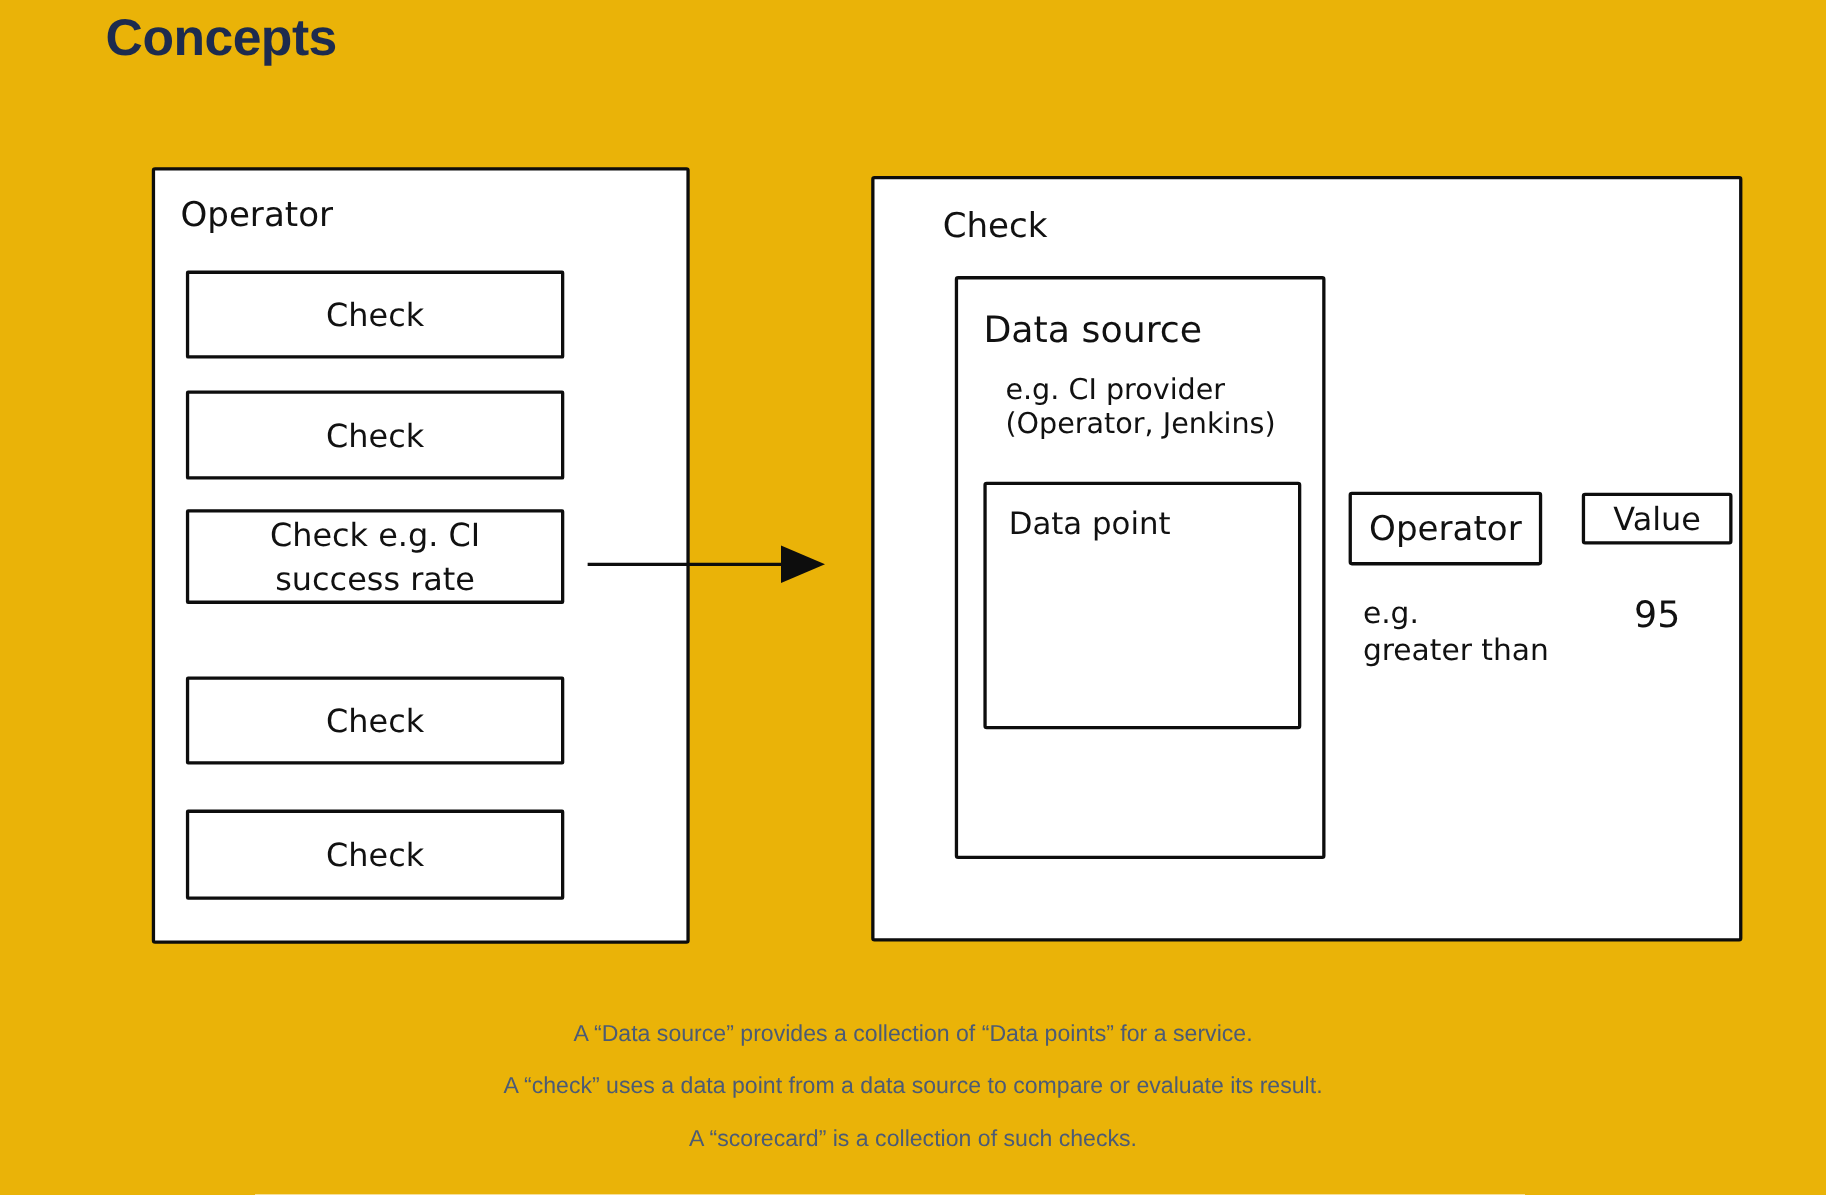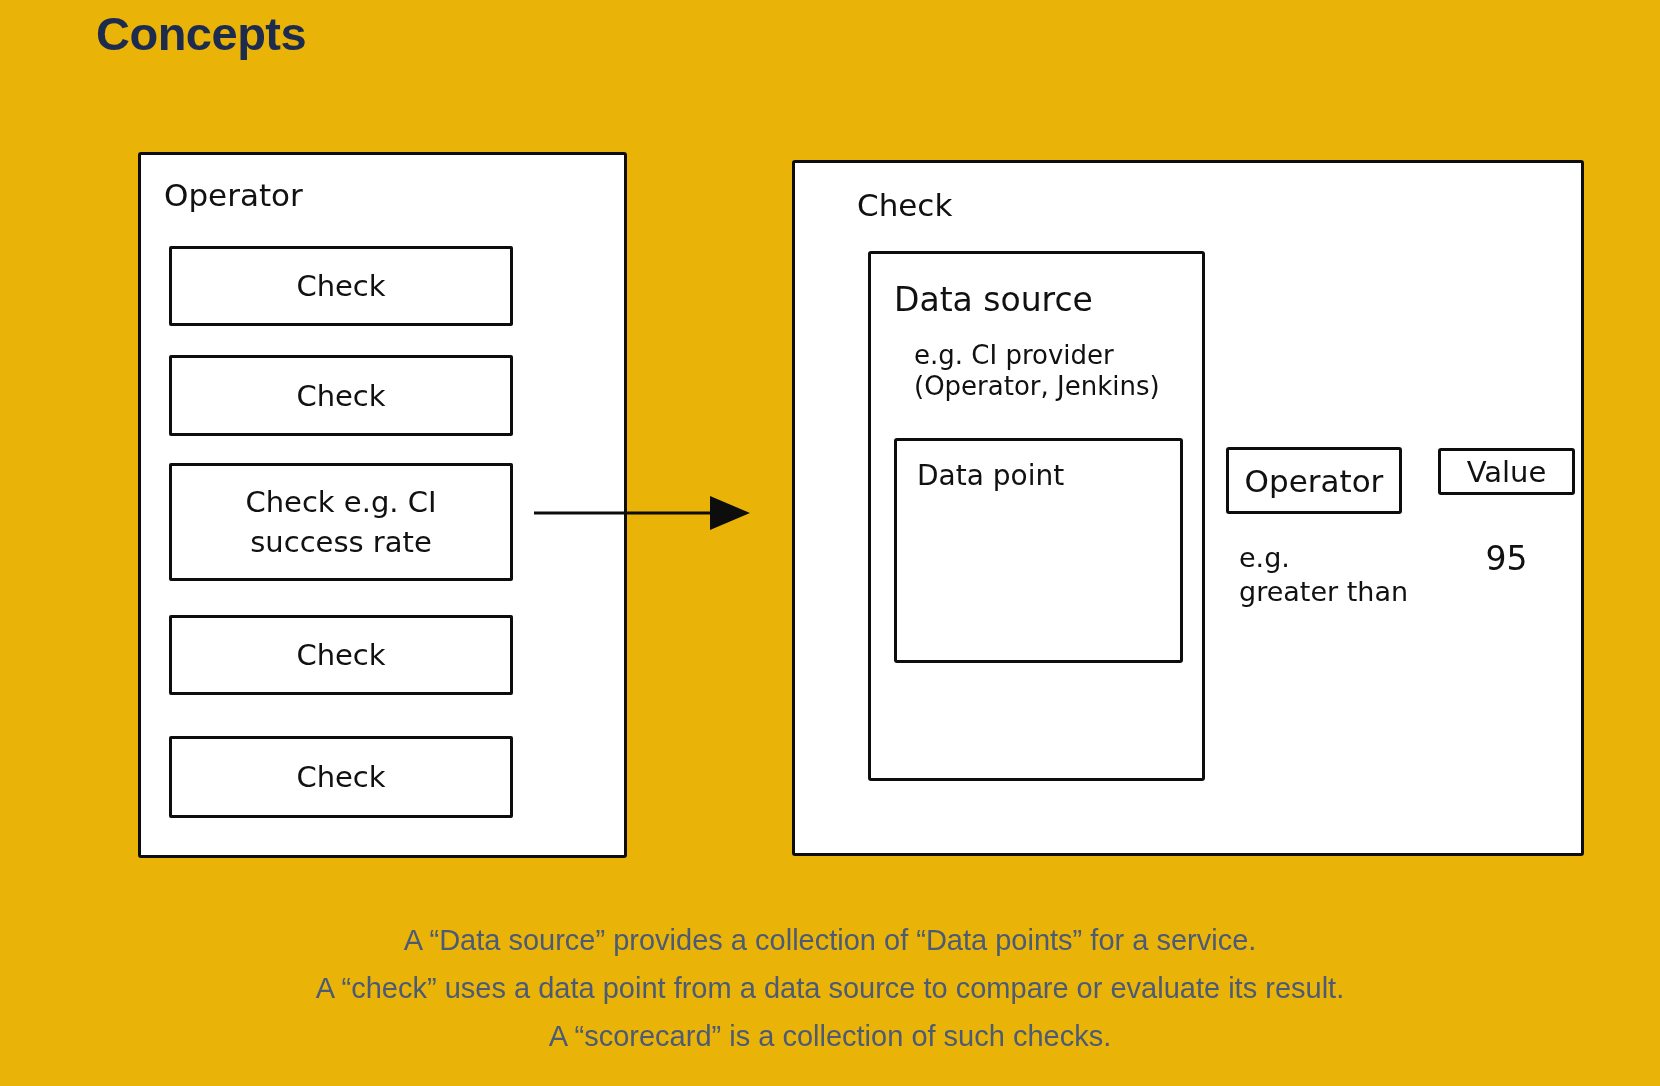--- a/index.html
+++ b/index.html
@@ -47,21 +47,21 @@
     border: 3px solid #0d0d0d;
     border-radius: 2px;
     background: #ffffff;
     display: flex; align-items: center; justify-content: center;
     text-align: center;
     font-size: 29px;
     line-height: 40px;
   }
   .check-1 { top:  91px; height:  80px; }
   .check-2 { top: 200px; height:  81px; }
-  .check-3 { top: 308px; height: 118px; }
+  .check-3 { top: 308px; height: 86px; }
   .check-3 .wrap-narrow { max-width: 235px; margin: 0 auto; }
   .check-4 { top: 460px; height:  80px; }
   .check-5 { top: 581px; height:  82px; }
 
   
   .arrow-svg { left: 534px; top: 495px; width: 216px; height: 36px; z-index: 3; }
 
   
   .check-detail { left: 792px; top: 160px; width: 792px; height: 696px; }
   .check-detail-label { left: 62px; top: 24px; font-size: 31px; }
@@ -85,21 +85,21 @@
     font-size: 29px;
   }
   .operator-caption { left: 444px; top: 378px; font-size: 27px; line-height: 34px; }
   .value-example { left: 643px; top: 376px; width: 137px; text-align: center; font-size: 33px; }
 
   
   .footer-notes {
     left: 0; top: 916px; width: 1660px;
     text-align: center;
     color: #4c5b75;
-    font-size: 29px;
+    font-size: 21px;
   }
   .footer-notes p { margin: 0; line-height: 48px; font-weight: 400; }
 </style>
 </head>
 <body>
 
 <div id="stage">
 
   <div class="abs page-title">Concepts</div>
 

